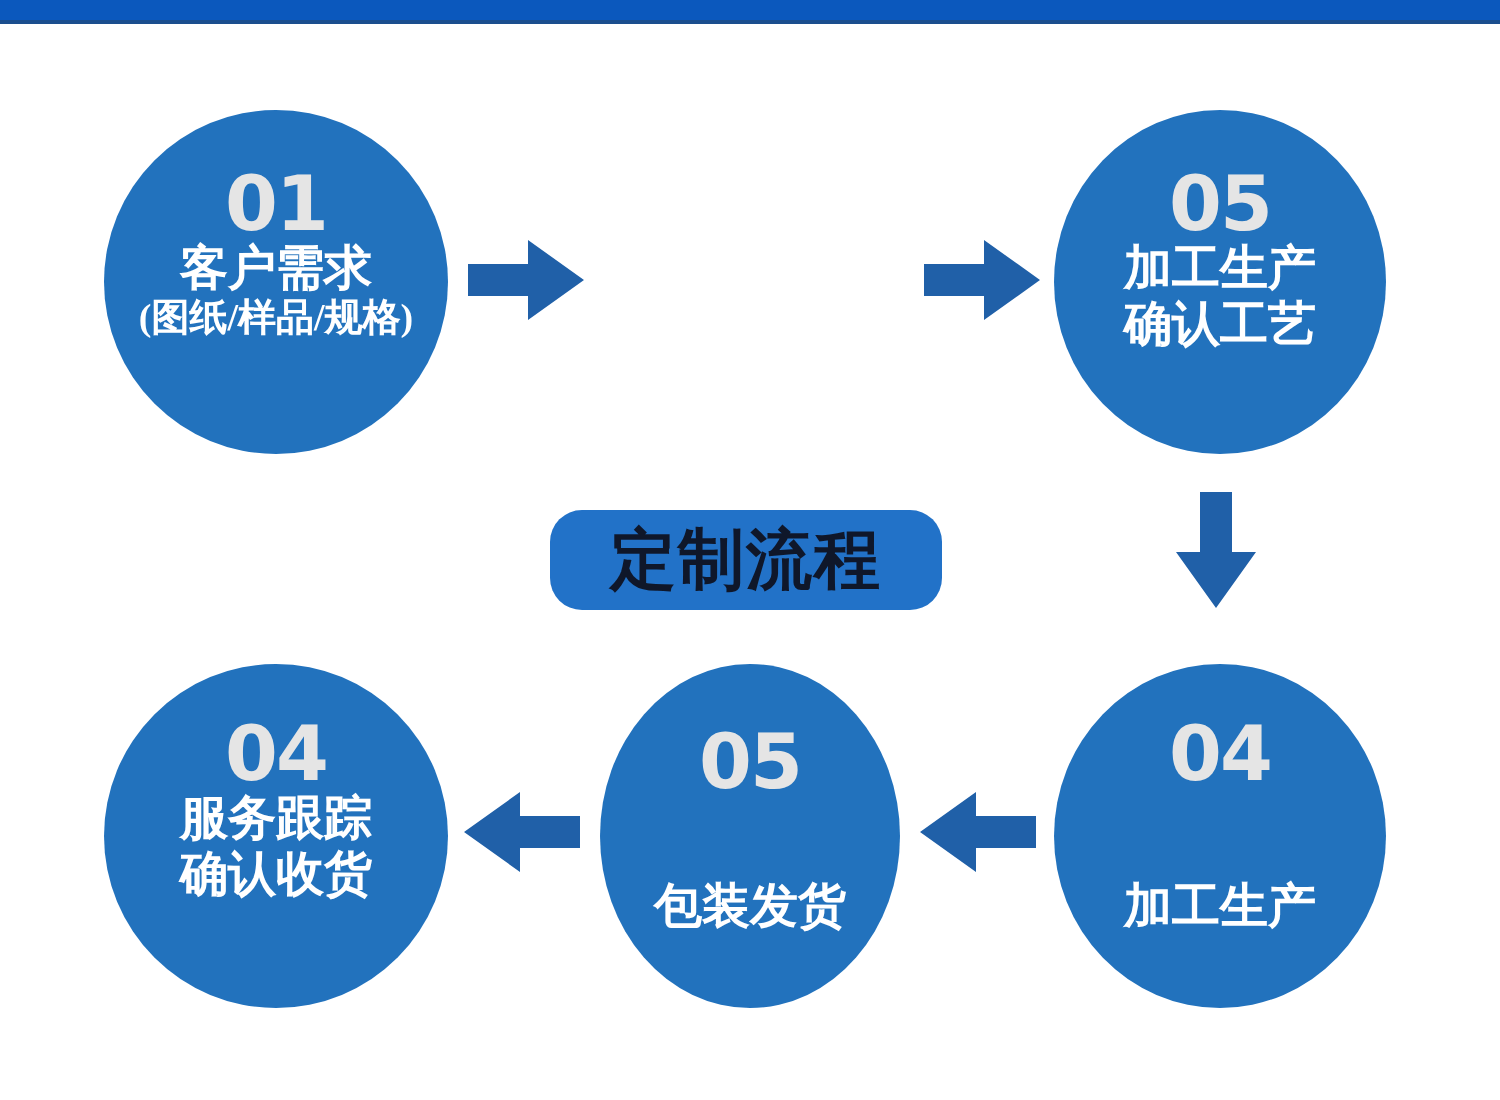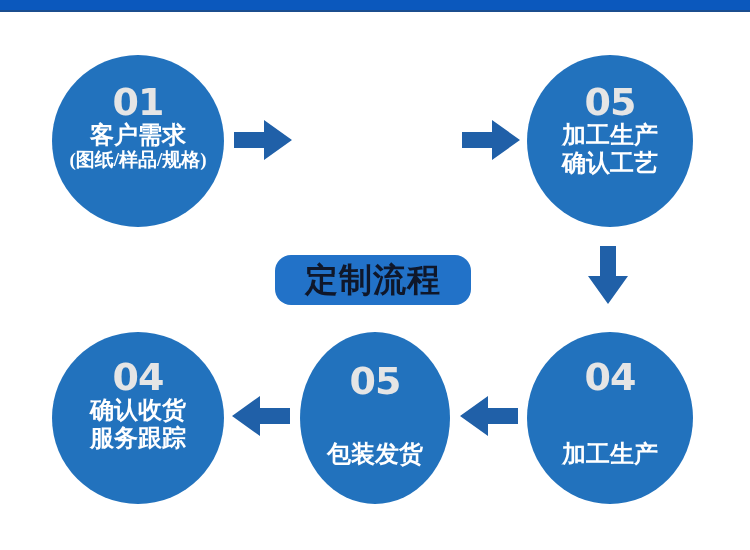--- a/index.html
+++ b/index.html
@@ -170,17 +170,17 @@
   </div>
 
   <div class="arrow" id="arrow-5-6">
     <svg width="58" height="48" viewBox="0 0 58 48">
       <polygon points="58,16 28,16 28,4 0,24 28,44 28,32 58,32" fill="#2060A8"></polygon>
     </svg>
   </div>
 
   <div class="node" id="node-06">
     <div class="num">04</div>
+    <div class="line">服务跟踪</div>
     <div class="line">确认收货</div>
-    <div class="line">服务跟踪</div>
   </div>
 
 </div>
 
 </body></html>

